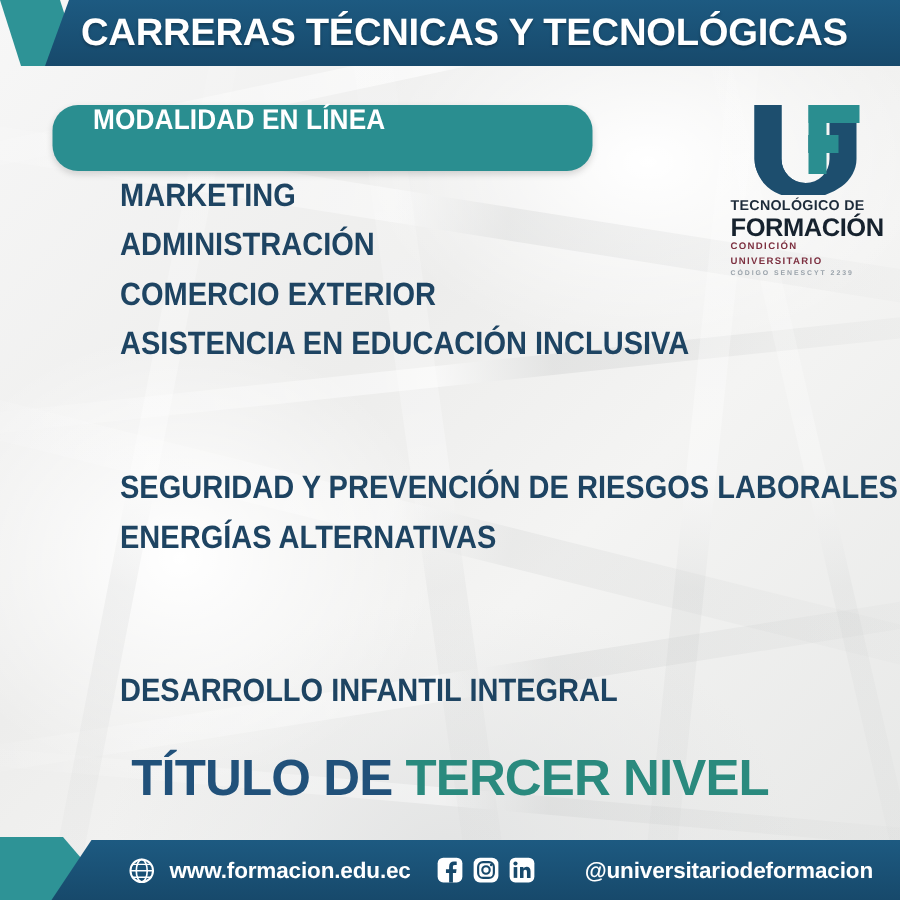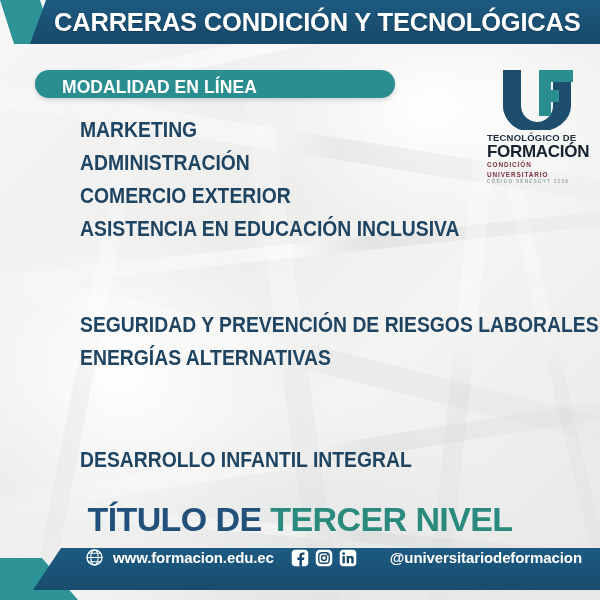--- a/index.html
+++ b/index.html
@@ -121,25 +121,25 @@
     font-weight: bold;
     color: #9aa3ab;
     letter-spacing: 1.3px;
     line-height: 1.4;
   }
 
   
   .banner {
     position: absolute;
     left: 35px;
-    height: 28px;
+    height: 44px;
     background: #2a8e90;
     border-radius: 17px;
     display: flex;
-    align-items: flex-end;
+    align-items: flex-start;
     box-shadow: 0 2px 5px rgba(0,0,0,.16);
   }
   .banner-label {
     color: #ffffff;
     font-size: 19px;
     font-weight: bold;
     letter-spacing: .1px;
     margin-left: 27px;
     white-space: nowrap;
     font-stretch: condensed;
@@ -184,25 +184,25 @@
   .footer-accent {
     position: absolute;
     left: 0; bottom: 0;
     width: 78px; height: 42px;
     background: #2e9396;
     clip-path: polygon(0 0, 42px 0, 78px 42px, 0 42px);
   }
   .footer-bar {
     position: absolute;
     left: 33px; bottom: 0;
-    width: 567px; height: 52px;
+    width: 567px; height: 40px;
     background: linear-gradient(180deg, #1d5a81 0%, #17496b 100%);
     clip-path: polygon(28px 0, 567px 0, 567px 42px, 0 42px);
     display: flex;
-    align-items: flex-start;
+    align-items: center;
   }
   .footer-inner {
     display: flex;
     align-items: center;
     margin-left: 52px;
     gap: 9px;
   }
   .footer-url {
     color: #ffffff;
     font-size: 15px;
@@ -234,21 +234,21 @@
   <div class="crease c5"></div>
   <div class="crease c6"></div>
   <div class="creaseV v1"></div>
   <div class="creaseV v2"></div>
   <div class="creaseV v3"></div>
   <div class="creaseV v4"></div>
 
   <div class="header-wrap">
     <div class="header-accent"></div>
     <div class="header-bar">
-      <div class="header-title">CARRERAS CONDICIÓN Y TECNOLÓGICAS</div>
+      <div class="header-title">CARRERAS TÉCNICAS Y TECNOLÓGICAS</div>
     </div>
   </div>
 
   <div class="logo">
     <svg class="logo-mark" width="76" height="62" viewBox="0 0 76 62">
       <path d="M4 2 h18 v36 a16 16 0 0 0 32 0 v-4 h-14 v-12 h14 V2 h18 v36 a34 26 0 0 1 -68 0 Z" fill="#1d4e6e"></path>
       <rect x="40" y="2" width="34" height="12" fill="#2a8e90"></rect>
       <rect x="40" y="22" width="20" height="12" fill="#2a8e90"></rect>
       <rect x="40" y="2" width="12" height="46" fill="#2a8e90"></rect>
       <path d="M4 2 h18 v36 a16 16 0 0 0 16 16 v8 a26 26 0 0 1 -34 -24 Z" fill="#1d4e6e"></path>

